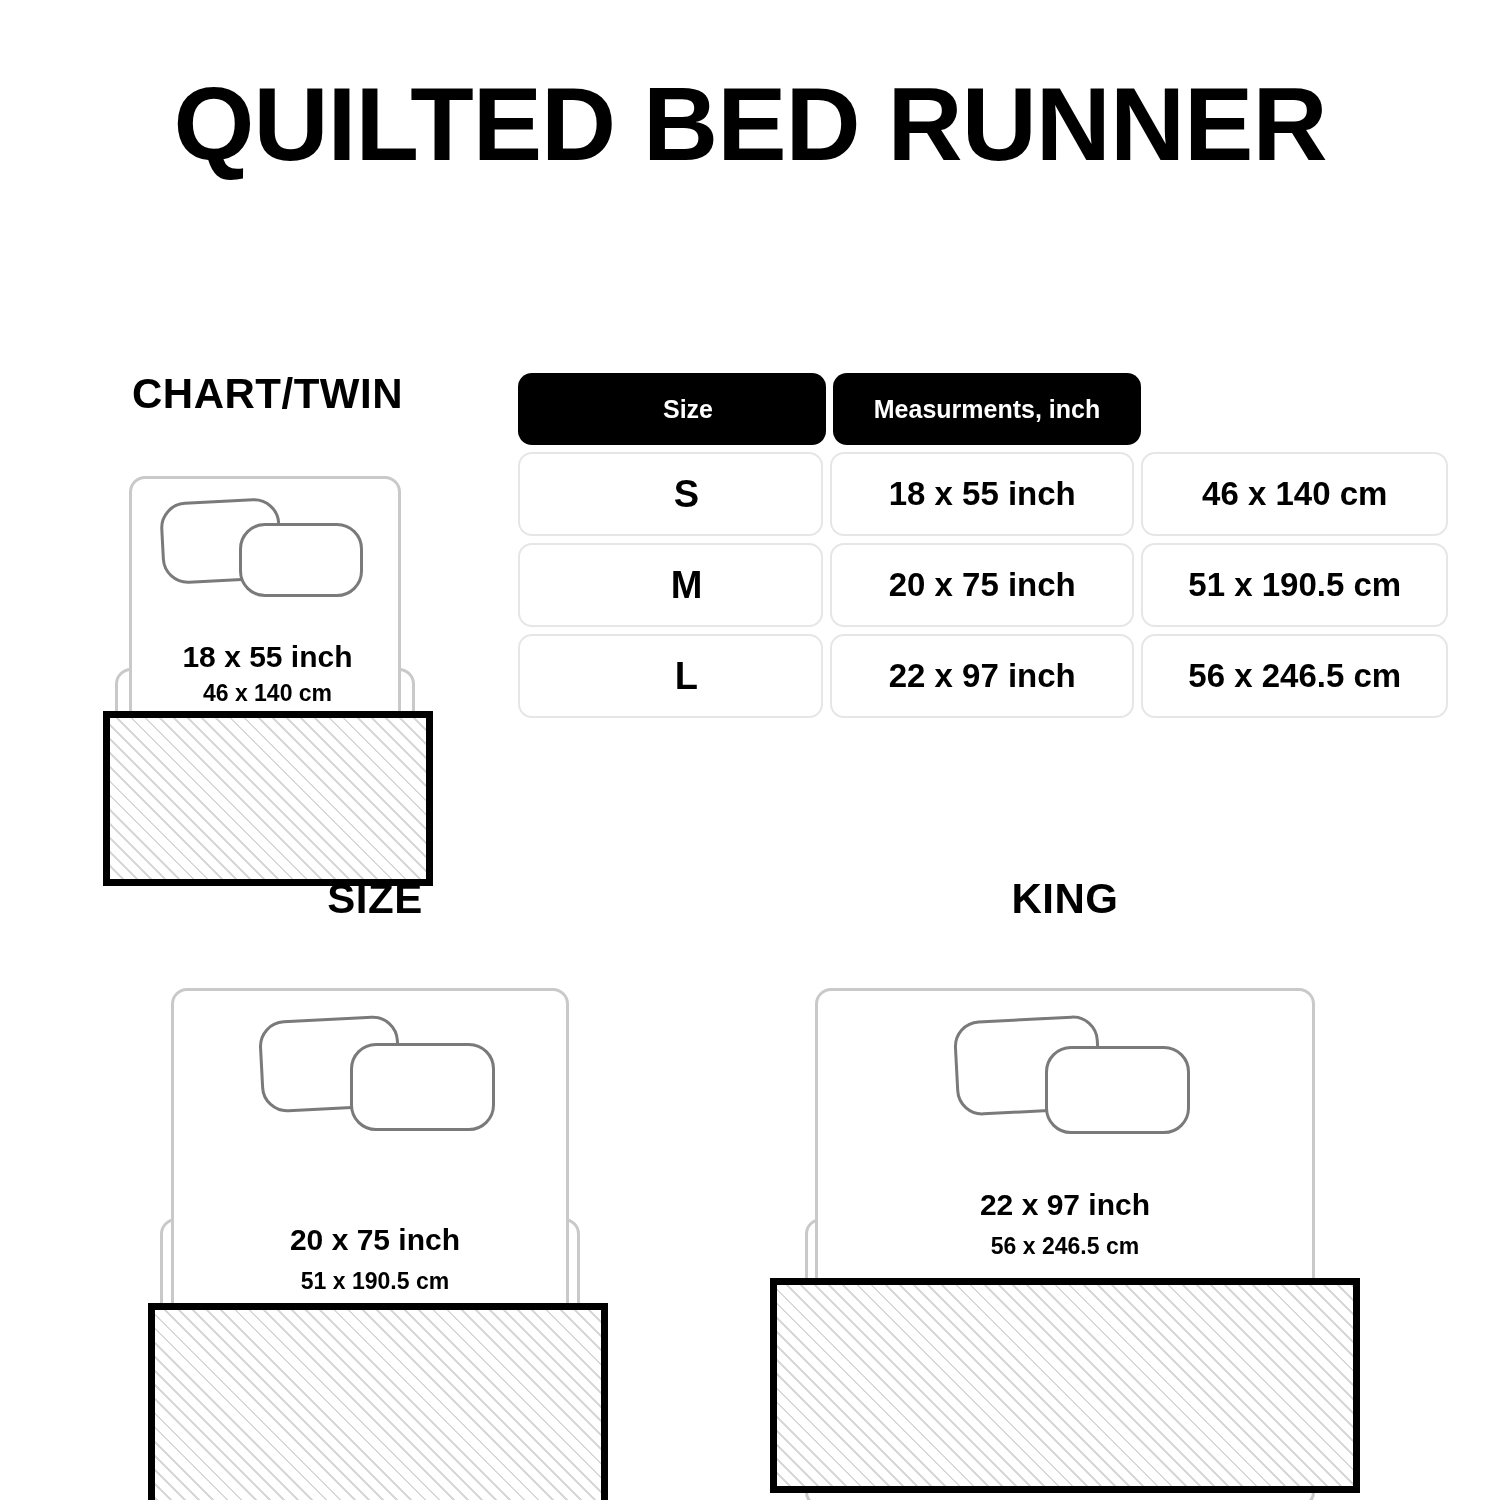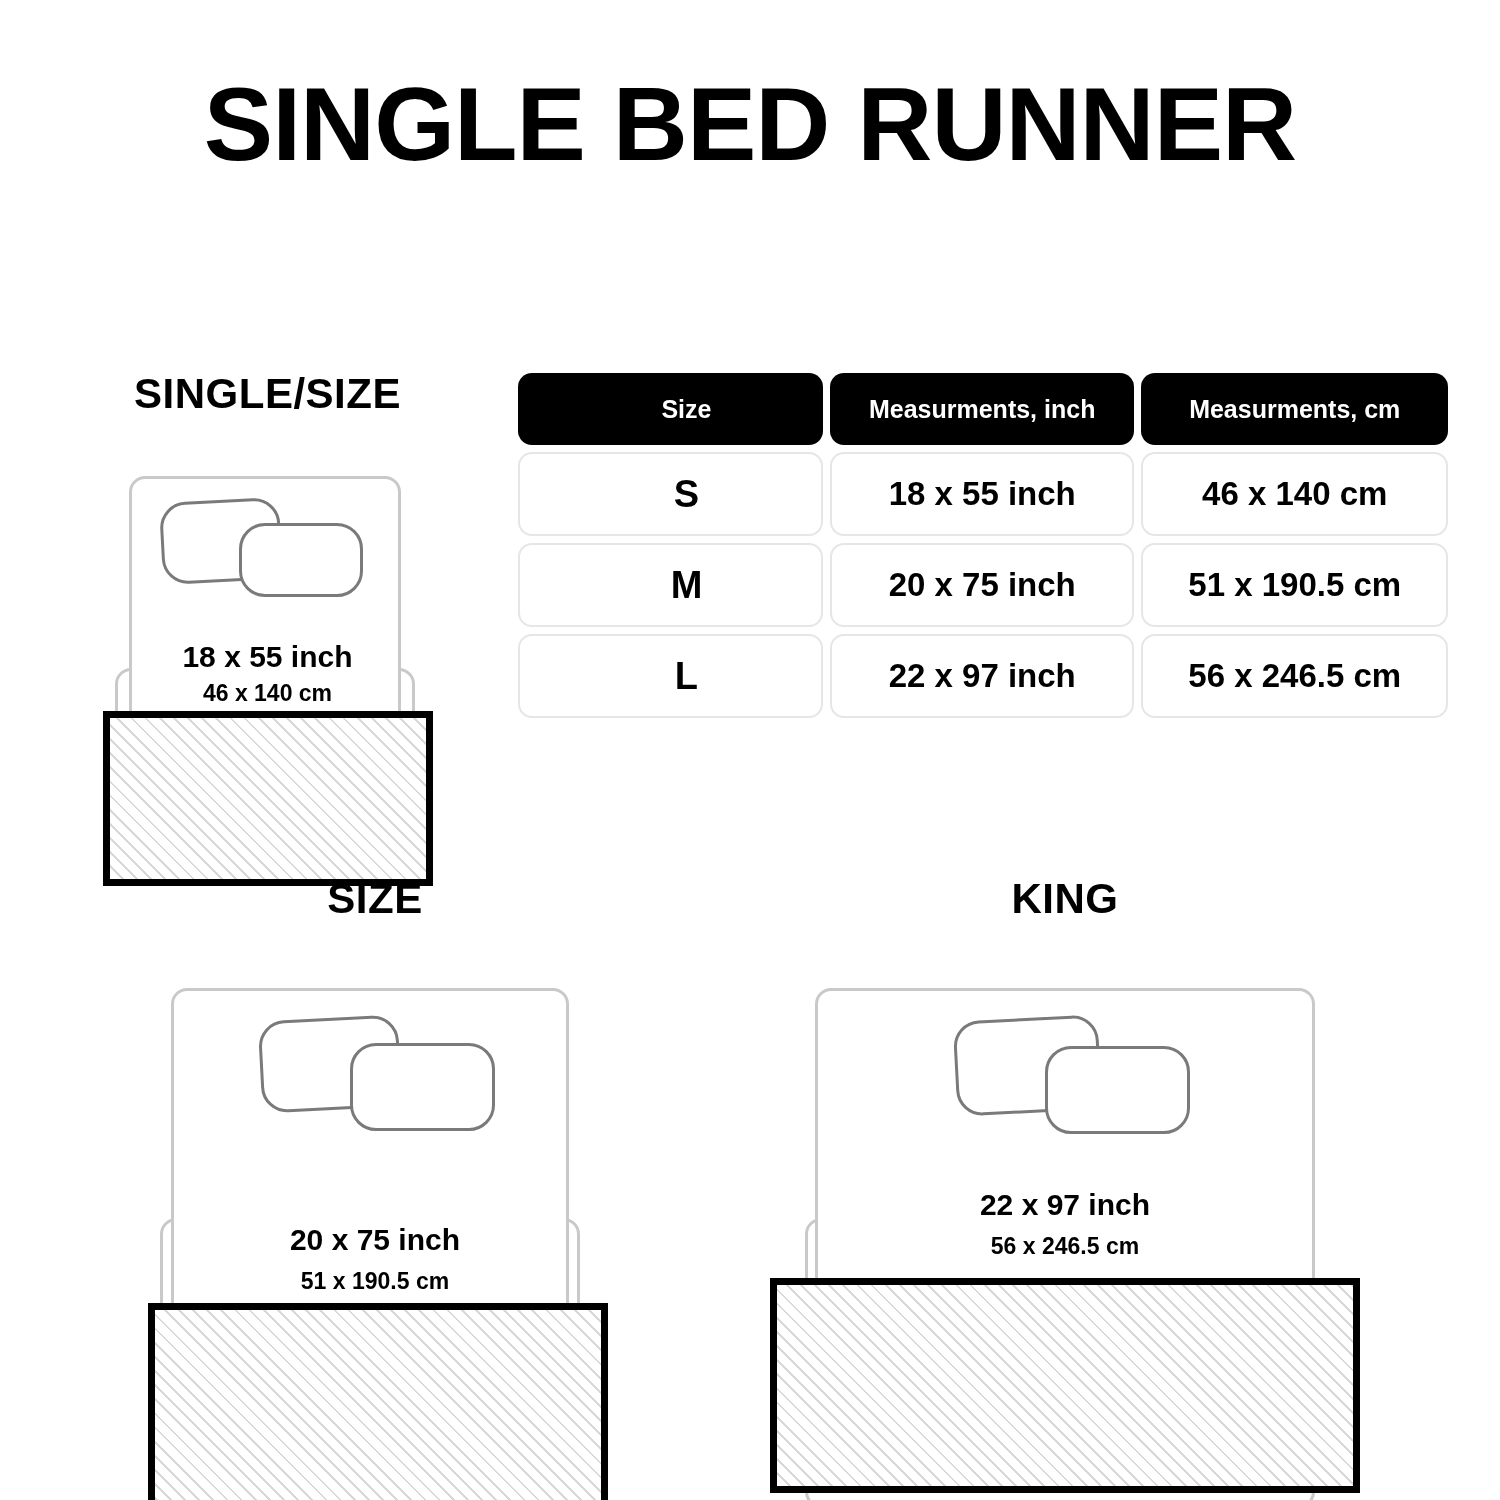--- a/index.html
+++ b/index.html
@@ -164,48 +164,47 @@
   #block-king .dim-inch { top: 255px; }
   #block-king .dim-cm   { top: 300px; }
   #block-king .runner   { left: -35px; top: 345px; width: 590px; height: 215px; }
 </style>
 </head>
 <body>
 
 <div class="page">
 
   <div class="title">
-    <span>SINGLE BED RUNNER</span>
+    <span>QUILTED BED RUNNER</span>
   </div>
 
   <div class="table">
     <div class="trow head">
       <div class="cell c-size">Size</div>
       <div class="cell c-inch">Measurments, inch</div>
-      <div class="cell c-cm">Measurments, cm</div>
     </div>
     <div class="trow body">
       <div class="cell c-size">S</div>
       <div class="cell c-inch">18 x 55 inch</div>
       <div class="cell c-cm">46 x 140 cm</div>
     </div>
     <div class="trow body">
       <div class="cell c-size">M</div>
       <div class="cell c-inch">20 x 75 inch</div>
       <div class="cell c-cm">51 x 190.5 cm</div>
     </div>
     <div class="trow body">
       <div class="cell c-size">L</div>
       <div class="cell c-inch">22 x 97 inch</div>
       <div class="cell c-cm">56 x 246.5 cm</div>
     </div>
   </div>
 
   <div class="bed-block" id="block-single">
-    <div class="bed-label">SINGLE/SIZE</div>
+    <div class="bed-label">CHART/TWIN</div>
     <div class="bed-area">
       <div class="base"></div>
       <div class="mattress"></div>
       <div class="pillow p1"></div>
       <div class="pillow p2"></div>
       <div class="dim-inch">18 x 55 inch</div>
       <div class="dim-cm">46 x 140 cm</div>
       <div class="runner"></div>
     </div>
   </div>

